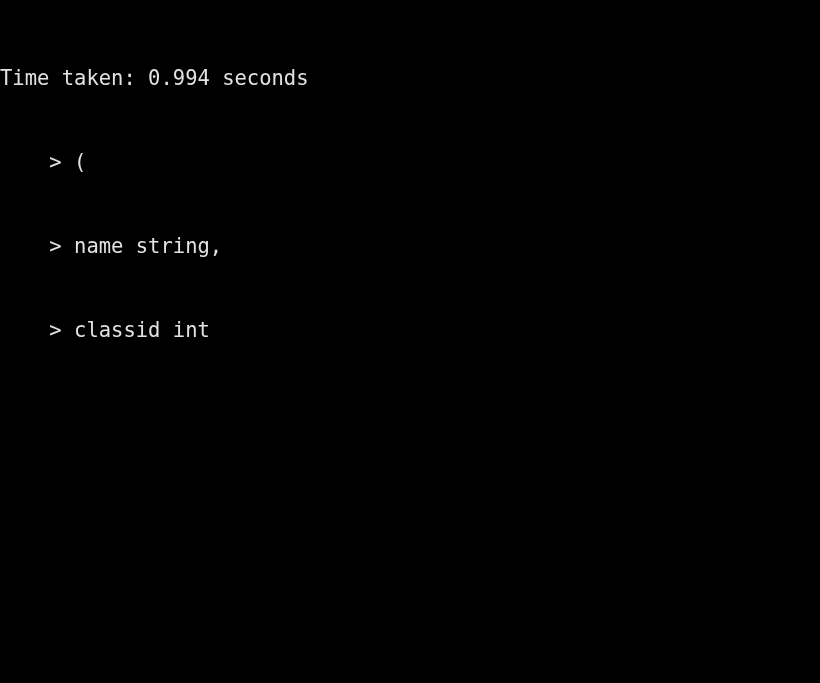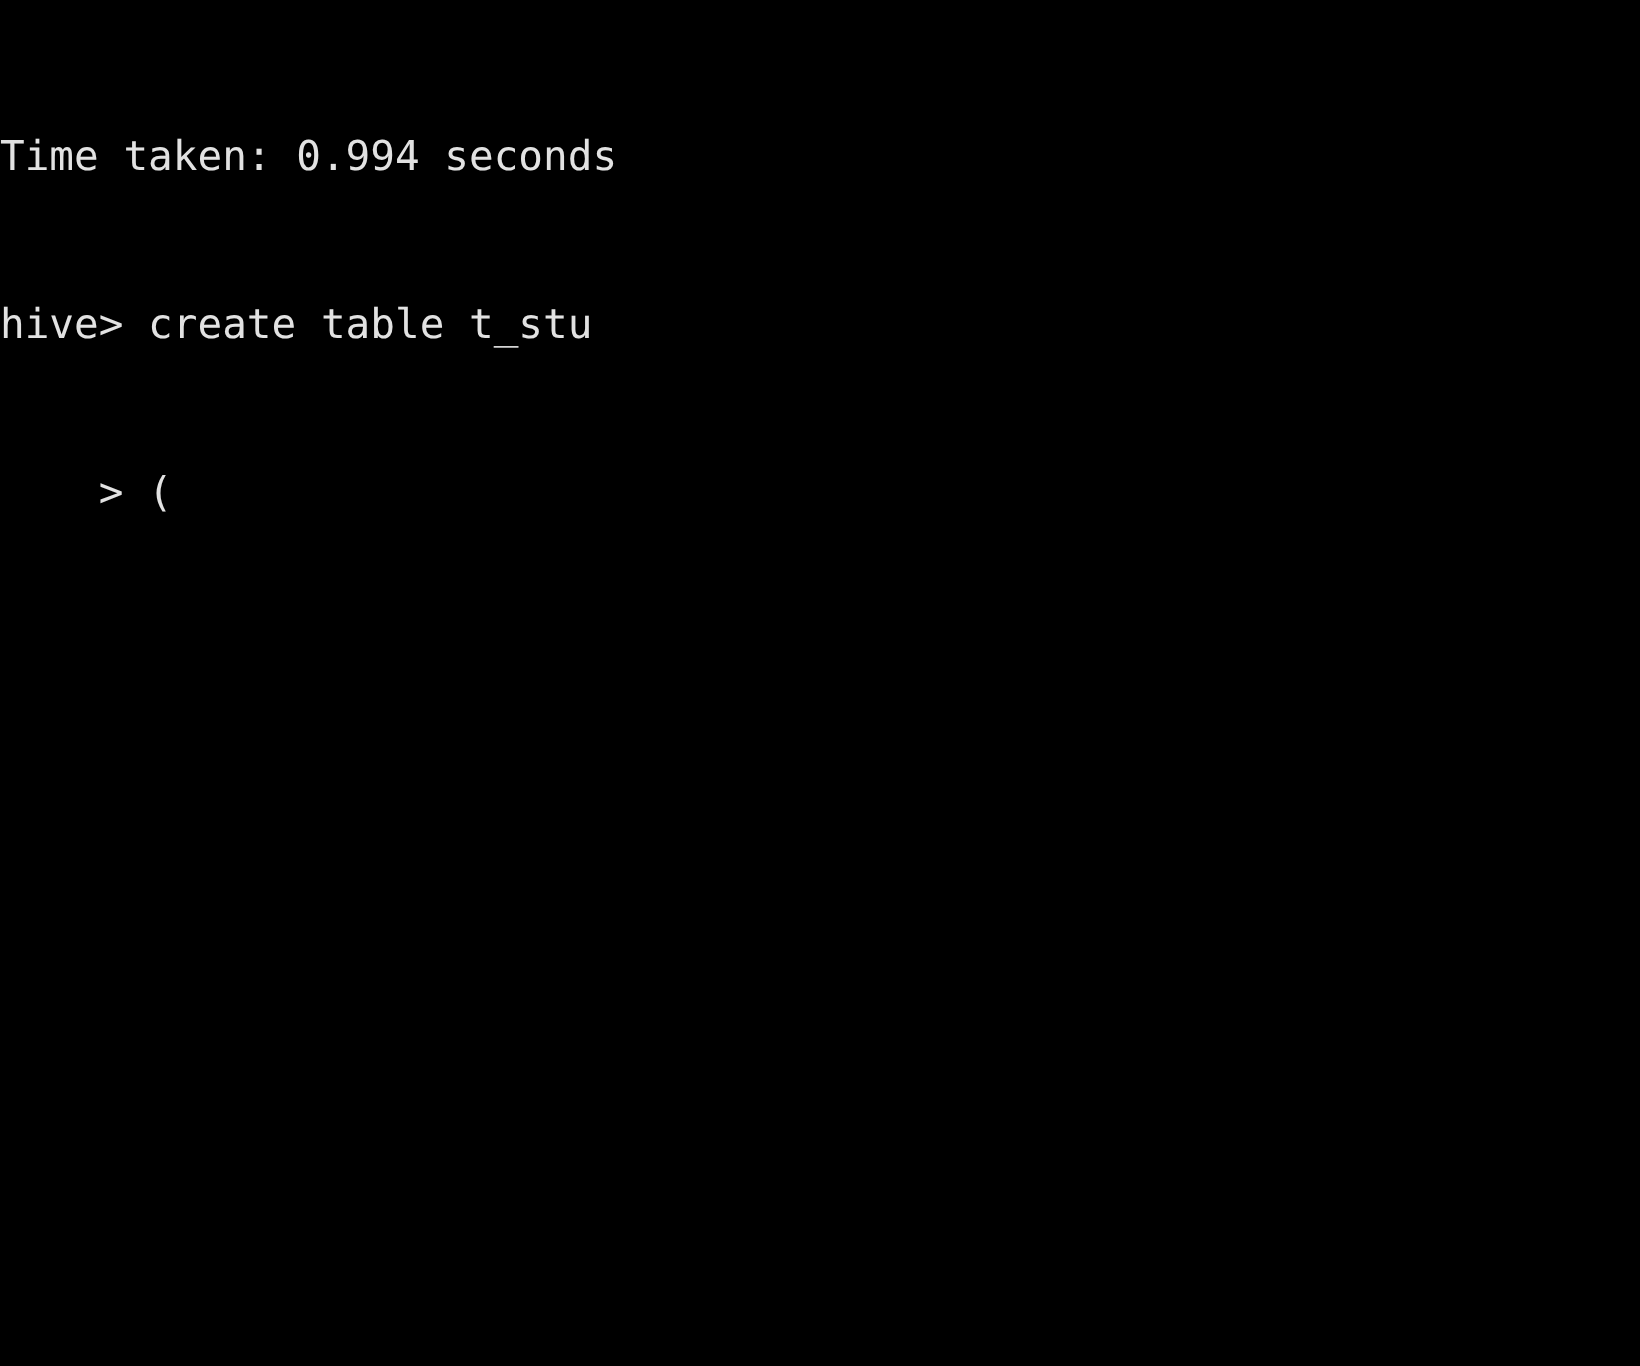--- a/index.html
+++ b/index.html
@@ -41,22 +41,23 @@
     font-family: "DejaVu Sans Mono", "Liberation Mono", monospace;
   }
 </style>
 </head>
 <body>
 
 <div id="terminal" style="background: rgb(0, 0, 0);">
   <div id="screen" style="color: rgb(226, 226, 226); line-height: 28px;">
 
     <span class="line">Time taken: 0.994 seconds</span>
-    <span class="line">hive&gt; create table t_stu</span>
     <span class="line">    &gt; (</span>
+    <span class="line">    &gt; name string,</span>
+    <span class="line">    &gt; classid int</span>
     
     
     
     
     
     
     
     
     
     

